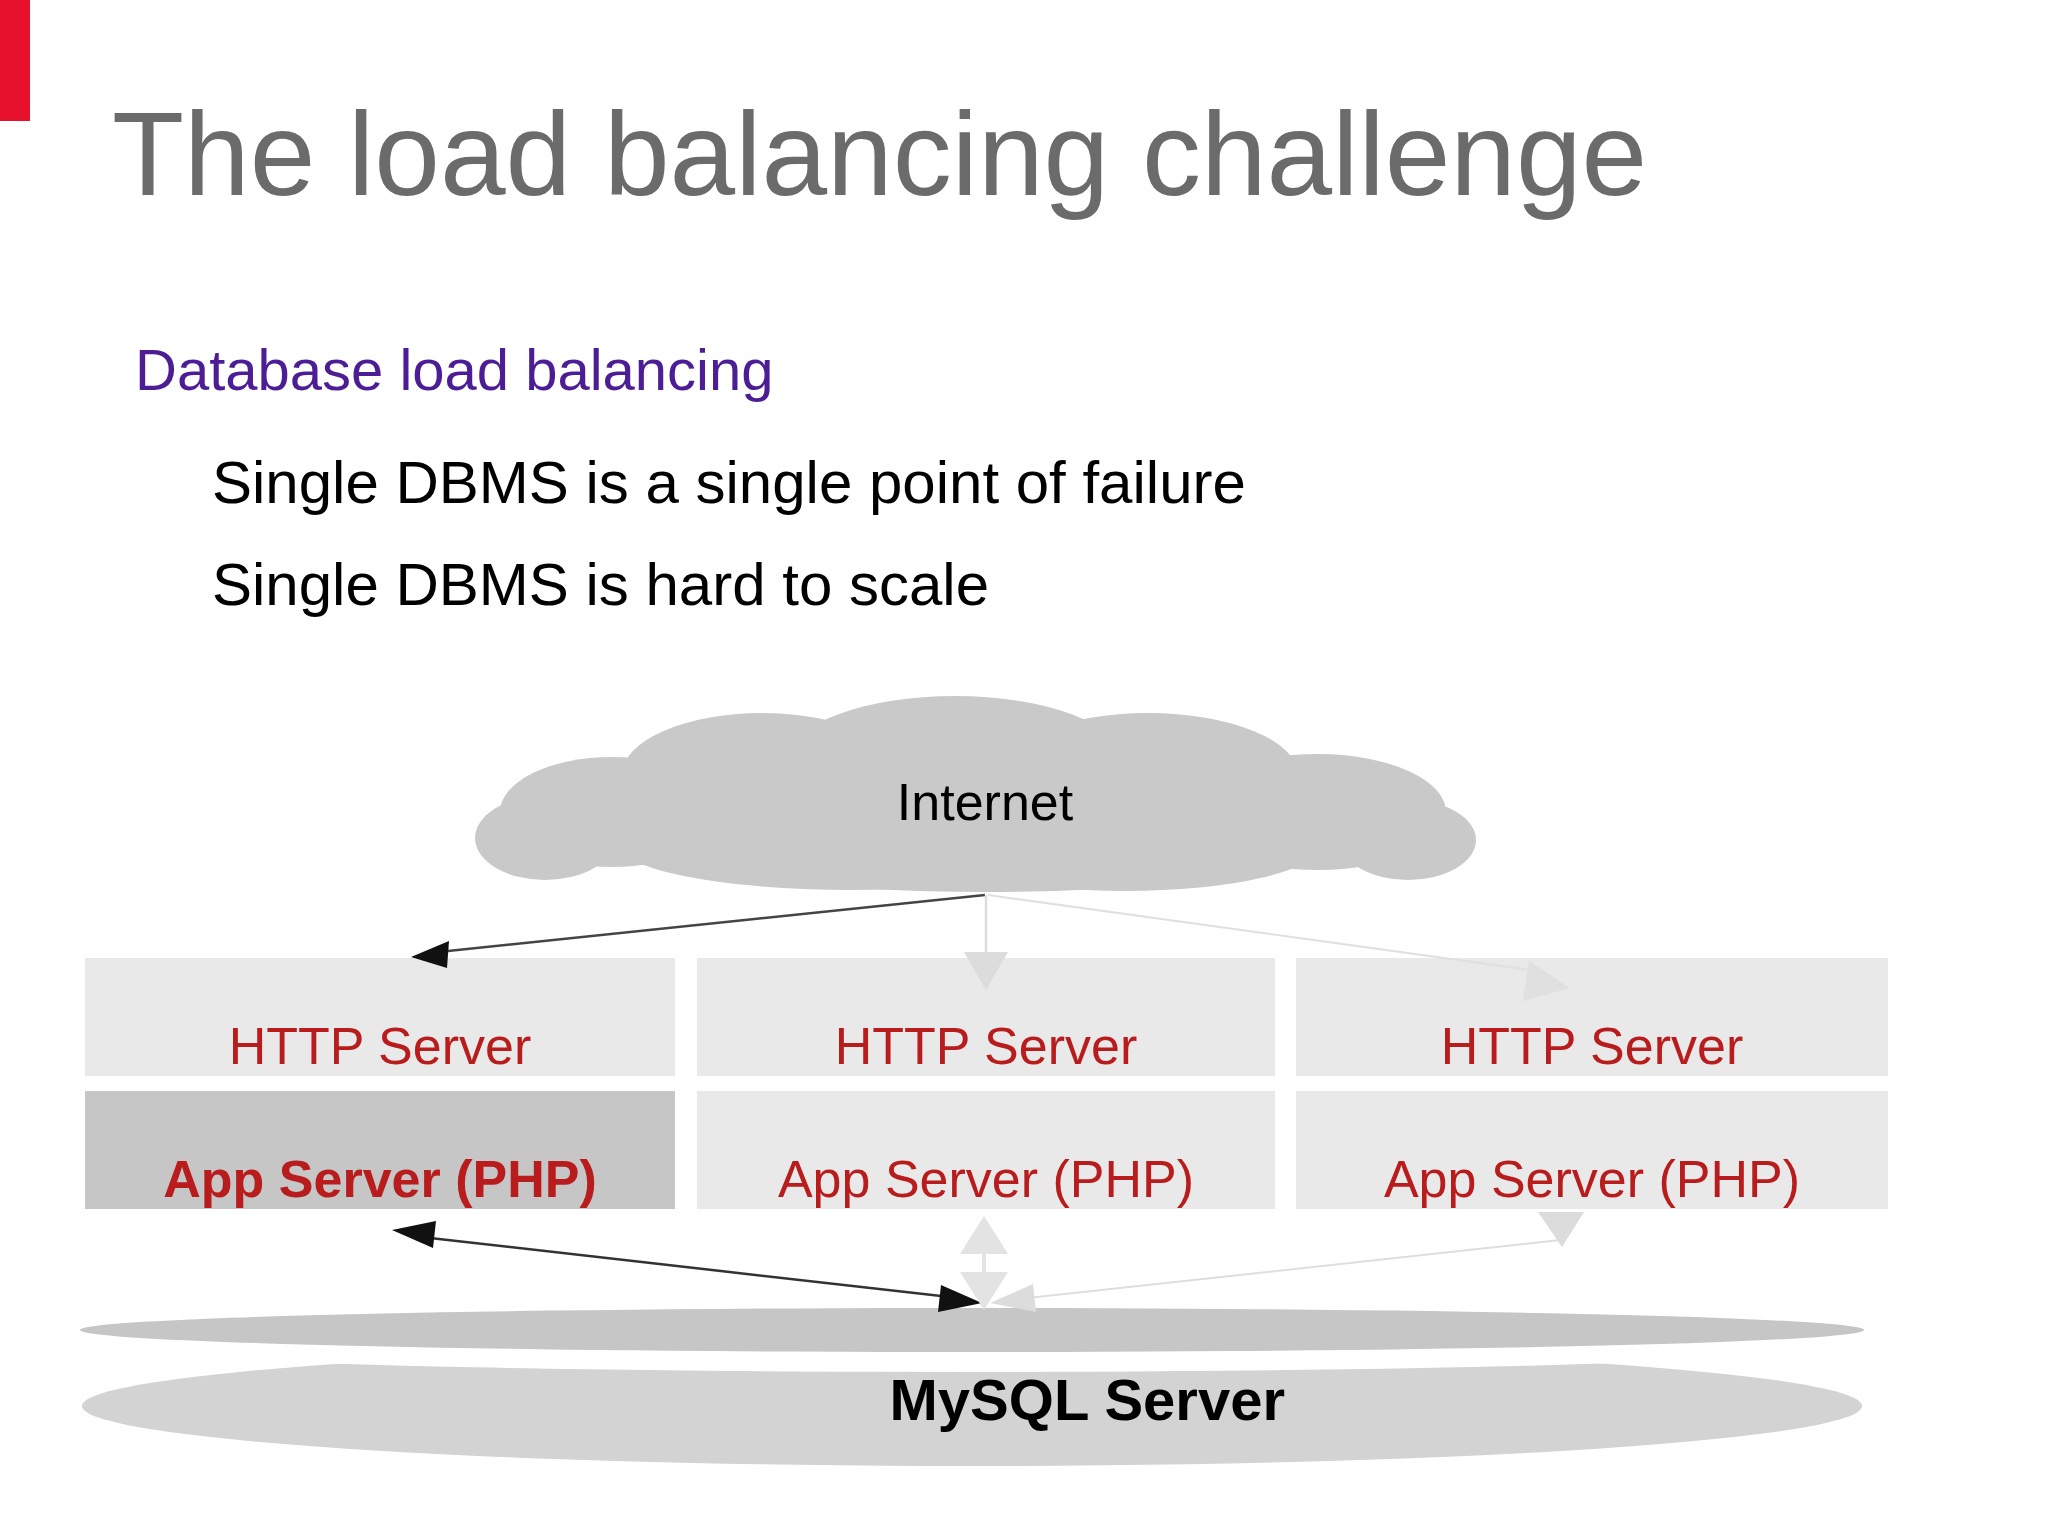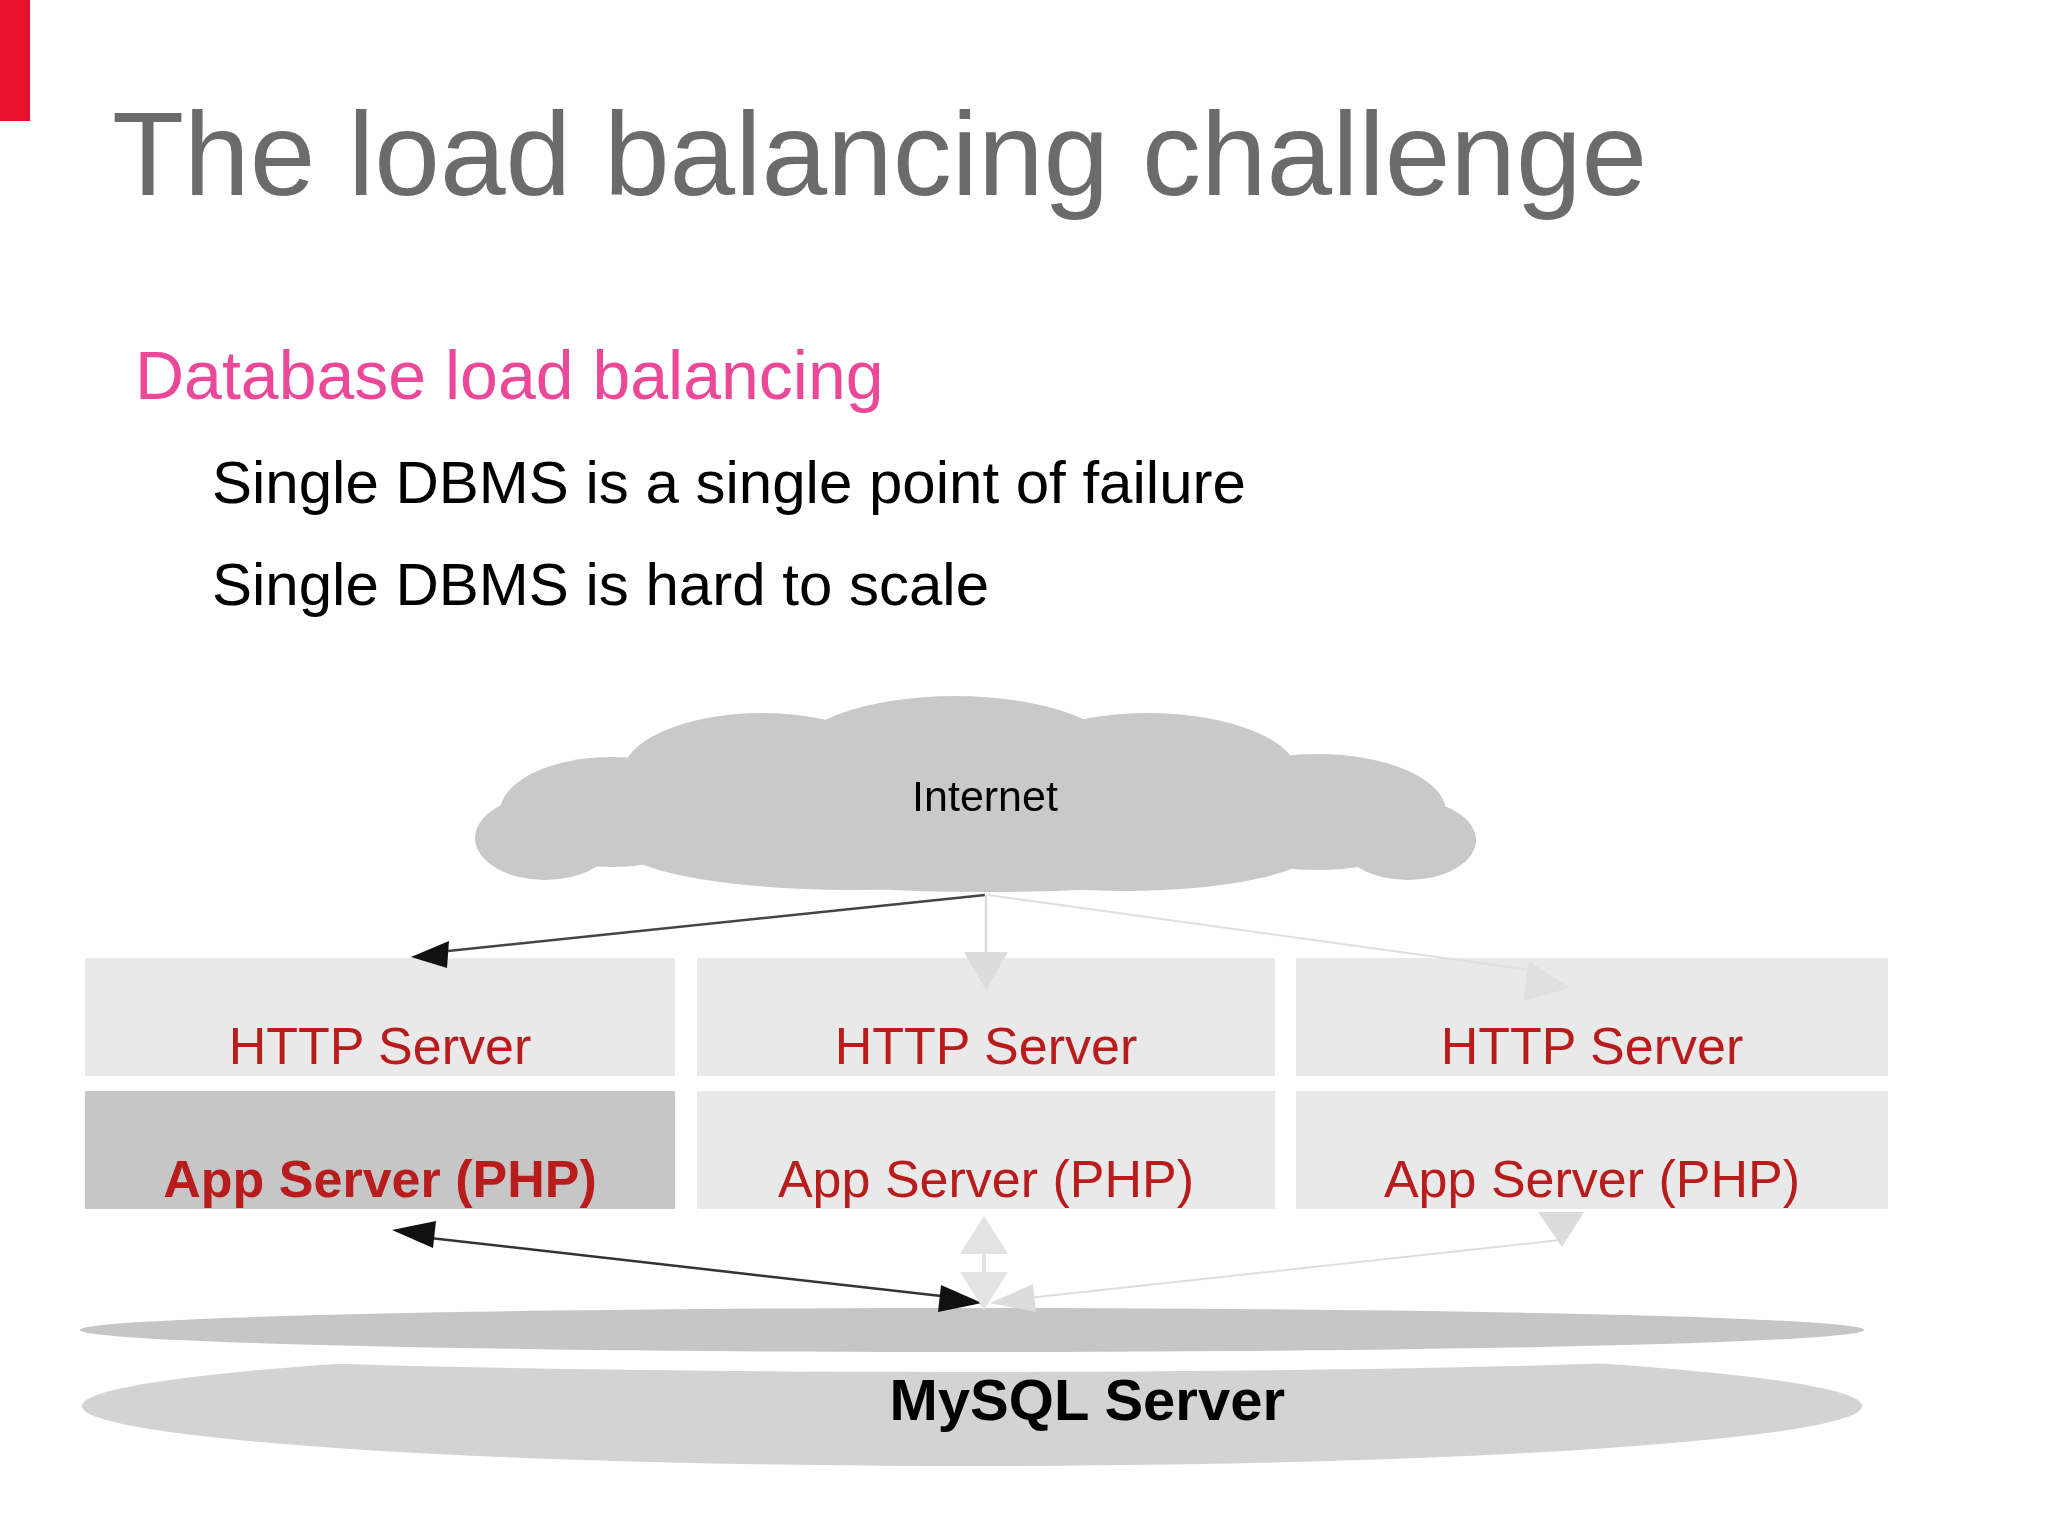--- a/index.html
+++ b/index.html
@@ -14,21 +14,21 @@
     position:absolute;left:0;top:0;width:30px;height:121px;
     background:#e8112d;z-index:5;
   }
   .slide-title{
     position:absolute;left:112px;top:84px;
     font-size:118px;line-height:1.2;color:#6b6b6b;
     white-space:nowrap;z-index:3;
   }
   .heading{
     position:absolute;left:135px;top:336px;
-    font-size:68px;color:#ec4899;white-space:nowrap;z-index:3;
+    font-size:58px;color:#4c1d95;white-space:nowrap;z-index:3;
   }
   .bullet1{
     position:absolute;left:212px;top:448px;
     font-size:60px;color:#000;white-space:nowrap;z-index:3;
   }
   .bullet2{
     position:absolute;left:212px;top:550px;
     font-size:60px;color:#000;white-space:nowrap;z-index:3;
   }
   .diagram-svg{
@@ -42,21 +42,21 @@
     font-size:52px;color:#b91c1c;z-index:1;
   }
   .row-http{top:958px;}
   .row-app{top:1091px;}
   .col1{left:85px;width:590px;}
   .col2{left:697px;width:578px;}
   .col3{left:1296px;width:592px;}
   .app-highlight{background:#c6c6c6;font-weight:bold;}
   .cloud-label{
     position:absolute;left:785px;top:772px;width:400px;
-    text-align:center;font-size:43px;color:#000;z-index:3;
+    text-align:center;font-size:52px;color:#000;z-index:3;
   }
   .db-label{
     position:absolute;left:685px;top:1366px;width:600px;
     text-align:right;font-size:58px;font-weight:bold;color:#000;z-index:3;
   }
 </style>
 </head>
 <body>
 
 <div id="slide">

